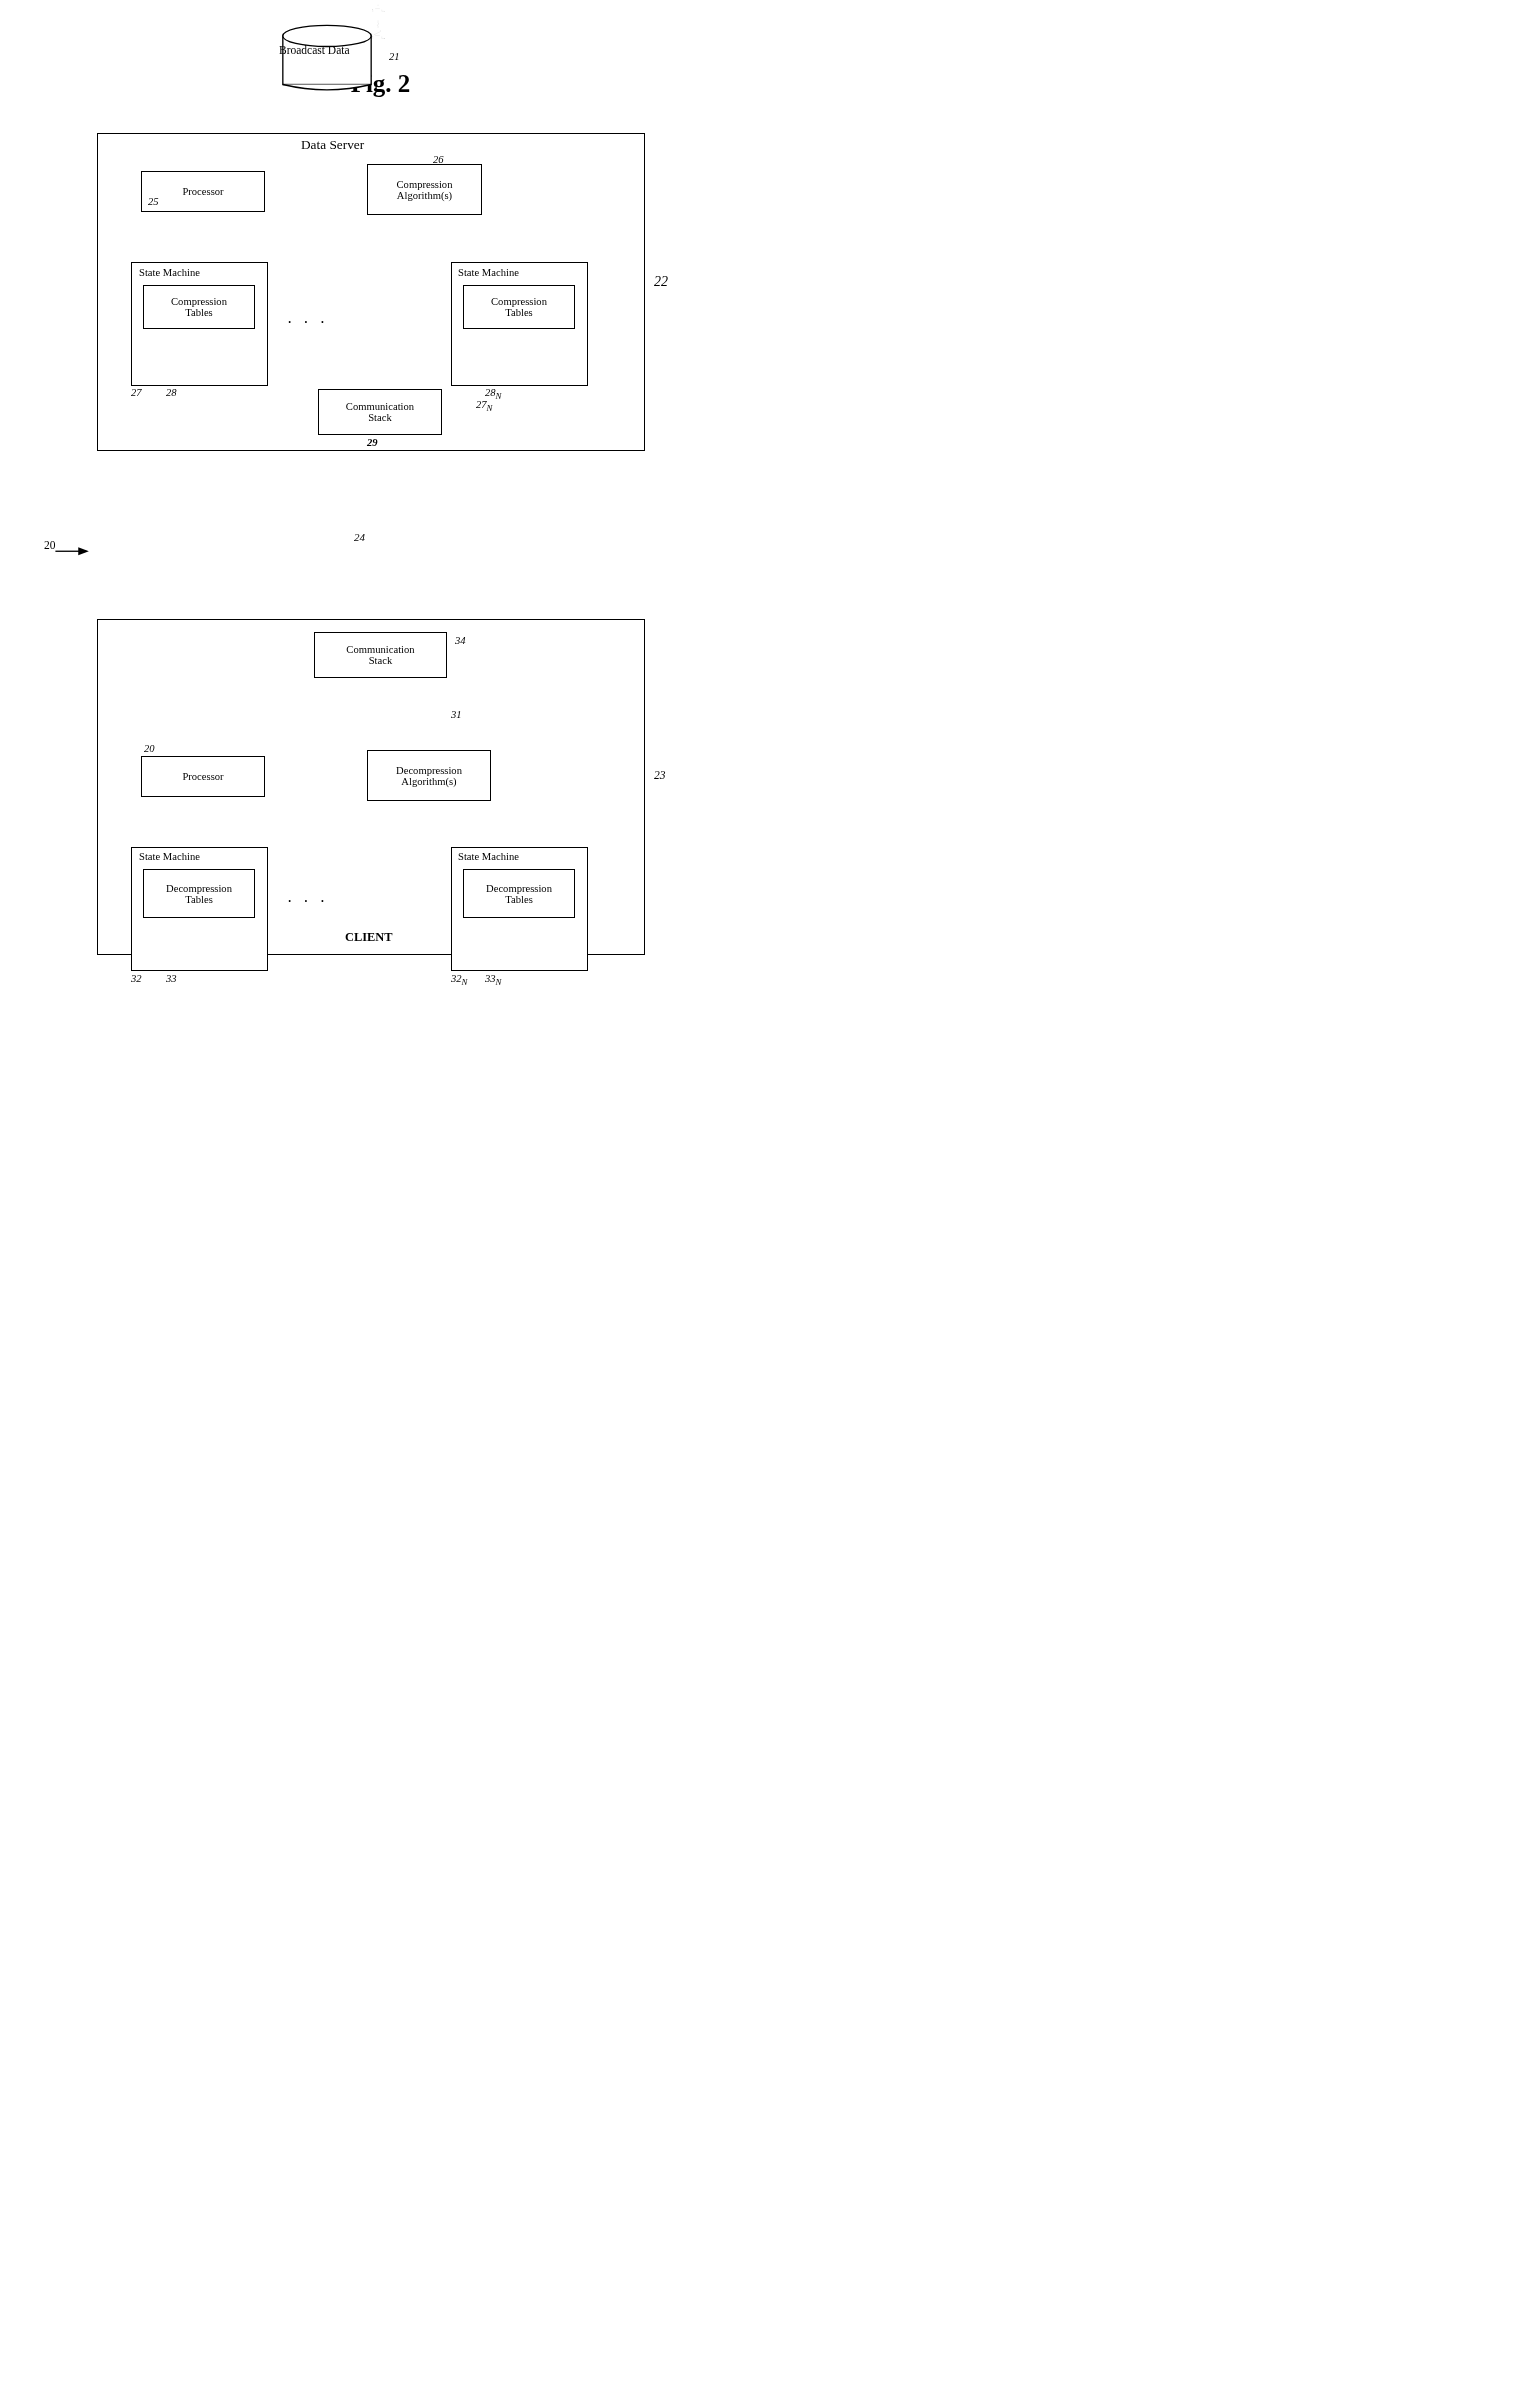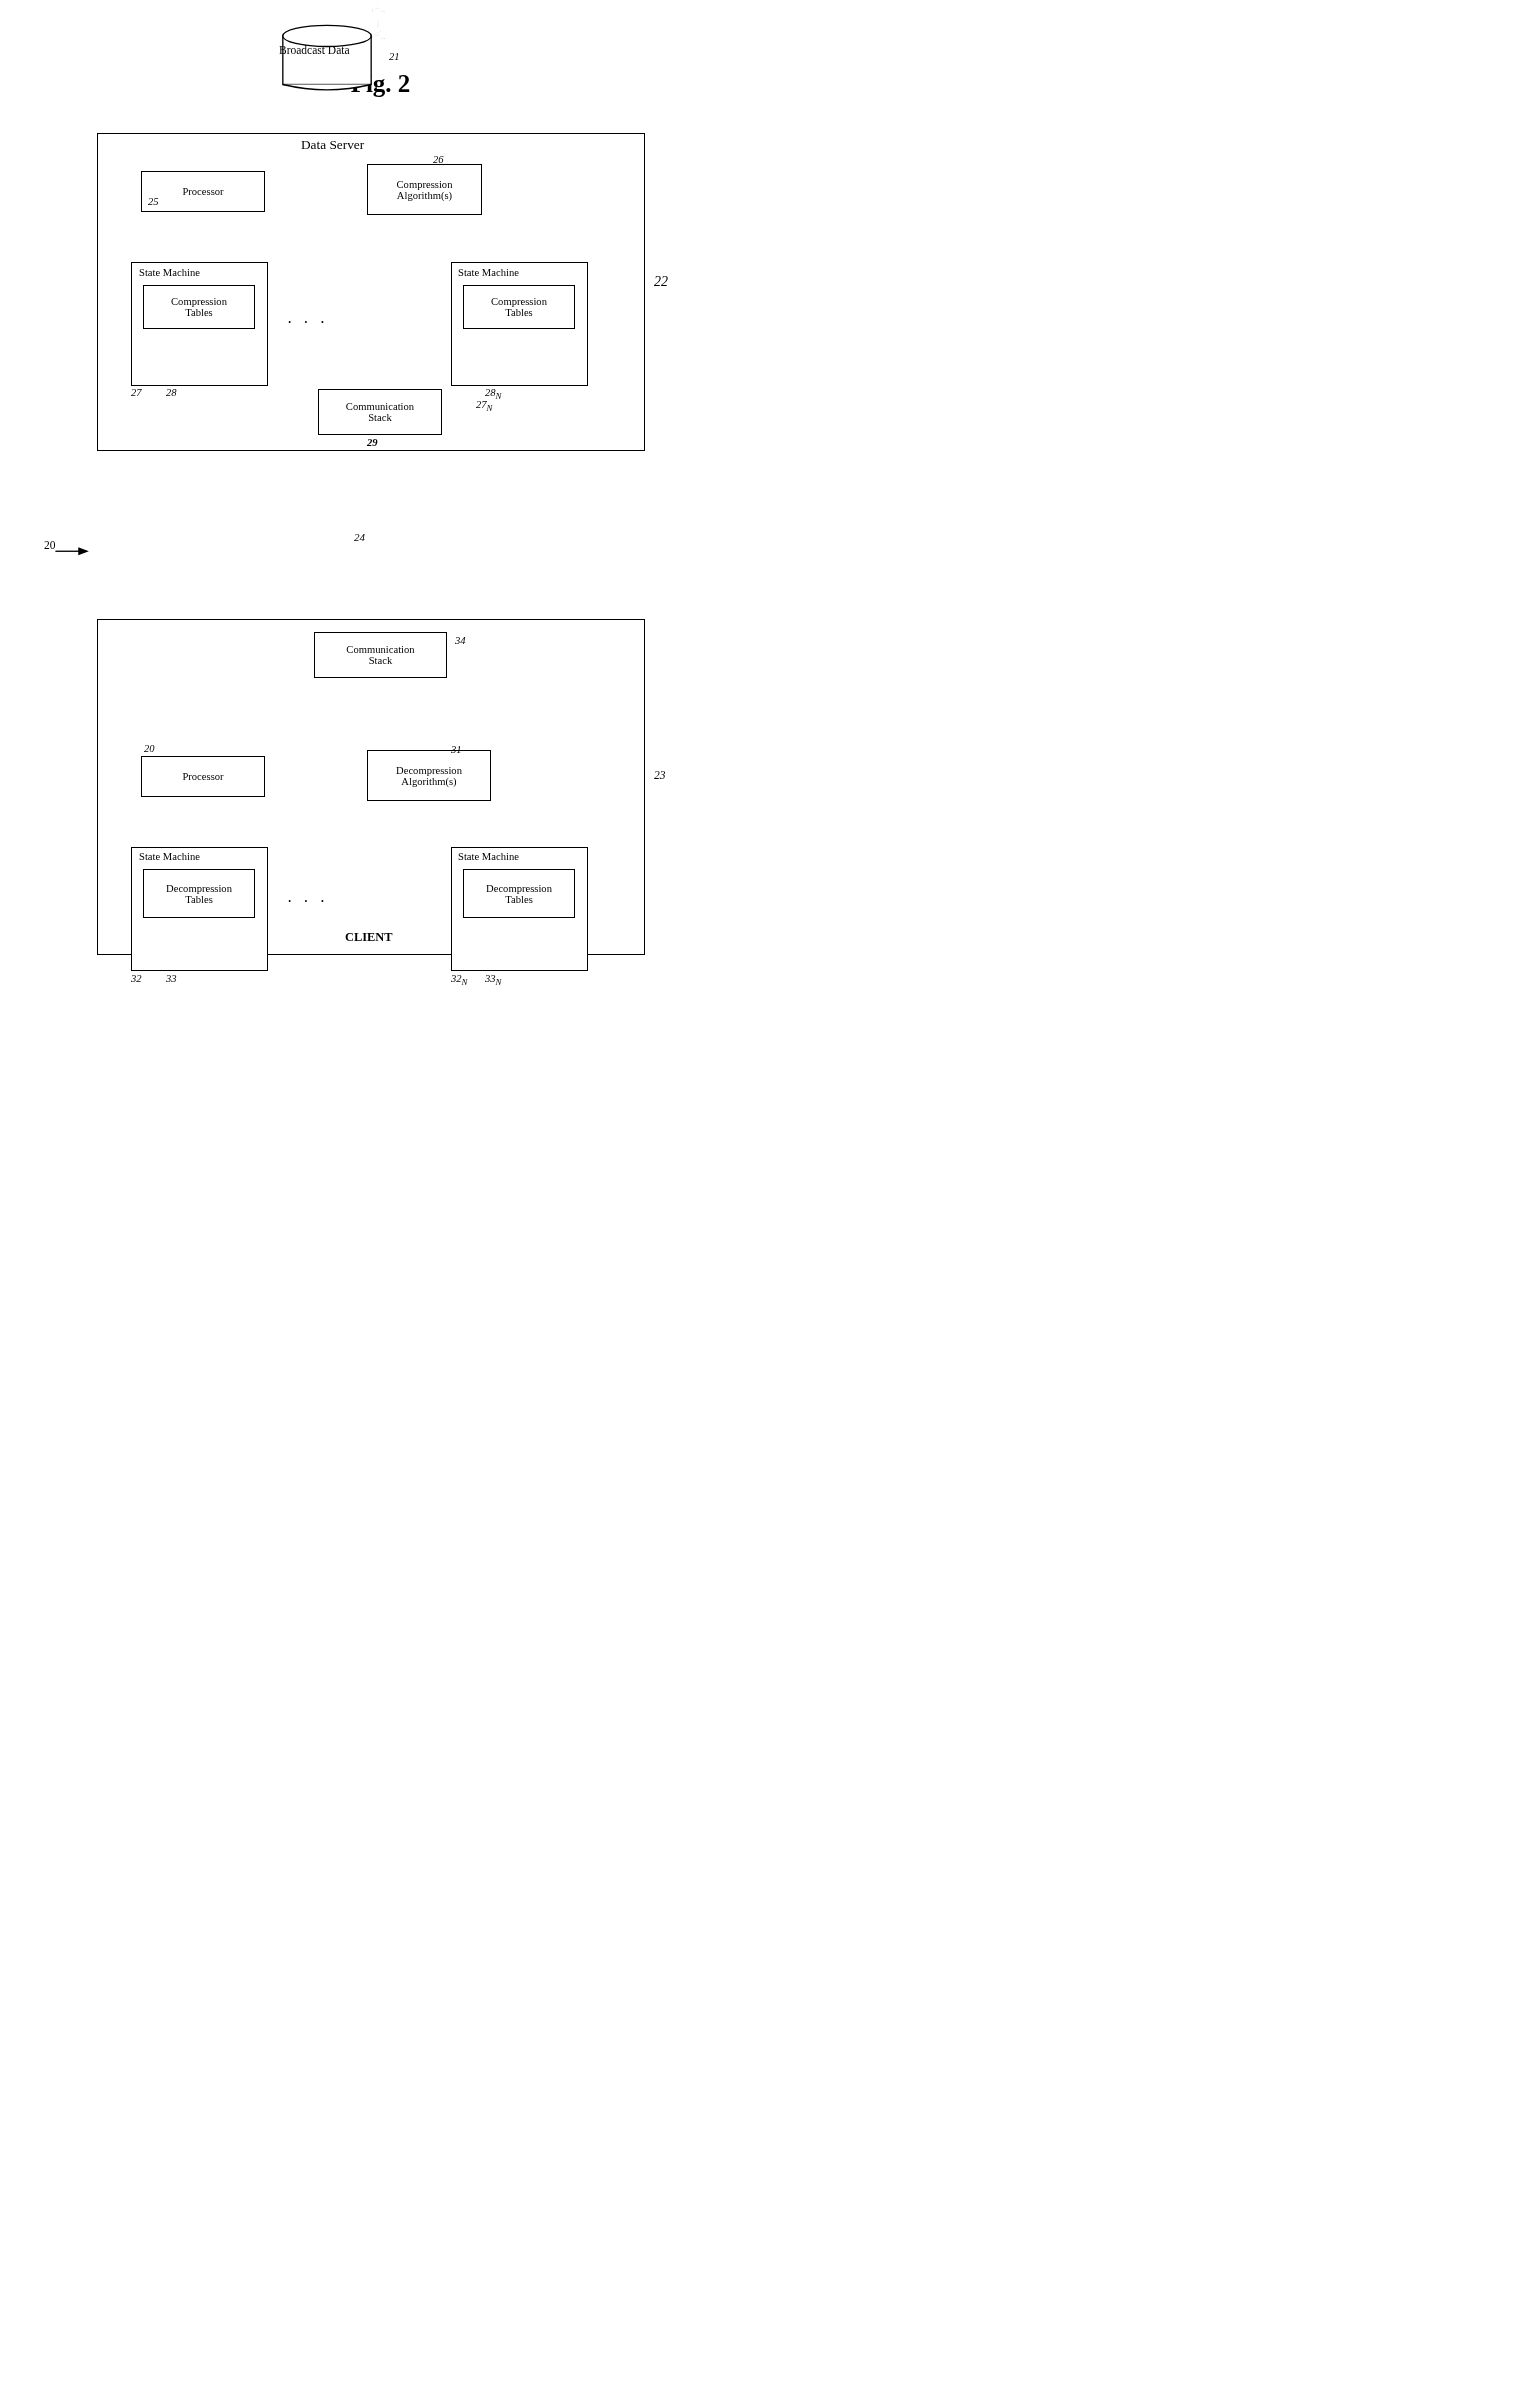--- a/index.html
+++ b/index.html
@@ -239,21 +239,21 @@
     <span>Processor</span>
   </div>
 
   <div class="ref-num" style="left:144px; top:743px;">20</div>
 
   <div class="box" style="left:367px; top:750px; width:124px; height:51px;">
     <span style="white-space:pre-line;">Decompression
 Algorithm(s)</span>
   </div>
 
-  <div class="ref-num" style="left:451px; top:744px;">31</div>
+  <div class="ref-num" style="left:451px; top:709px;">31</div>
 
   <div class="outer-box" style="left:131px; top:847px; width:137px; height:124px;"></div>
 
   <div class="label" style="left:139px; top:851px; font-size:10.6px;">
     <span>State Machine</span>
   </div>
 
   <div class="box" style="left:143px; top:869px; width:112px; height:49px;">
     <span style="white-space:pre-line;">Decompression
 Tables</span>

